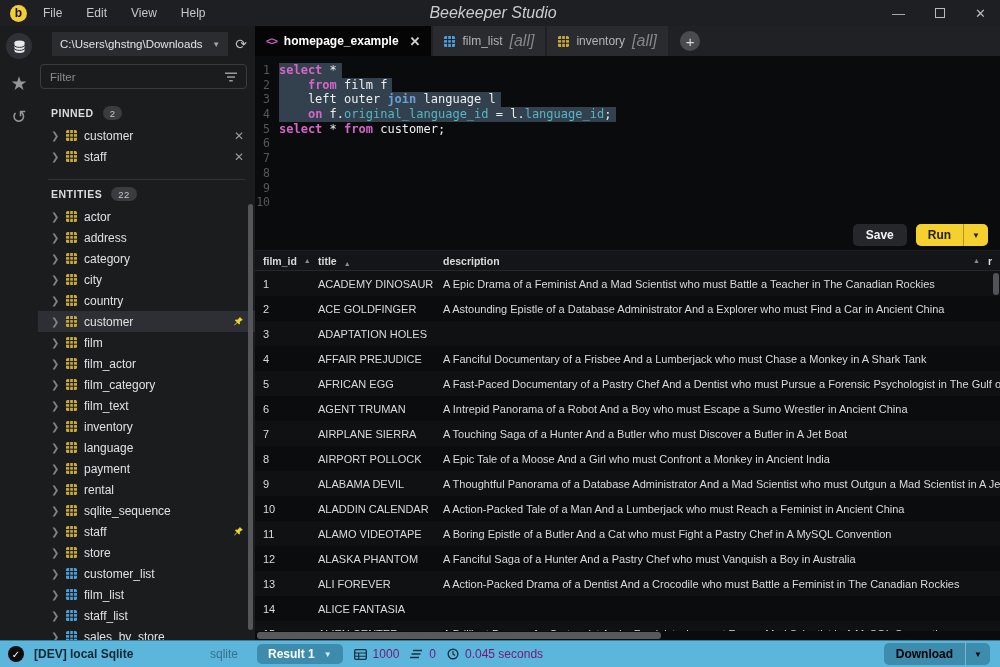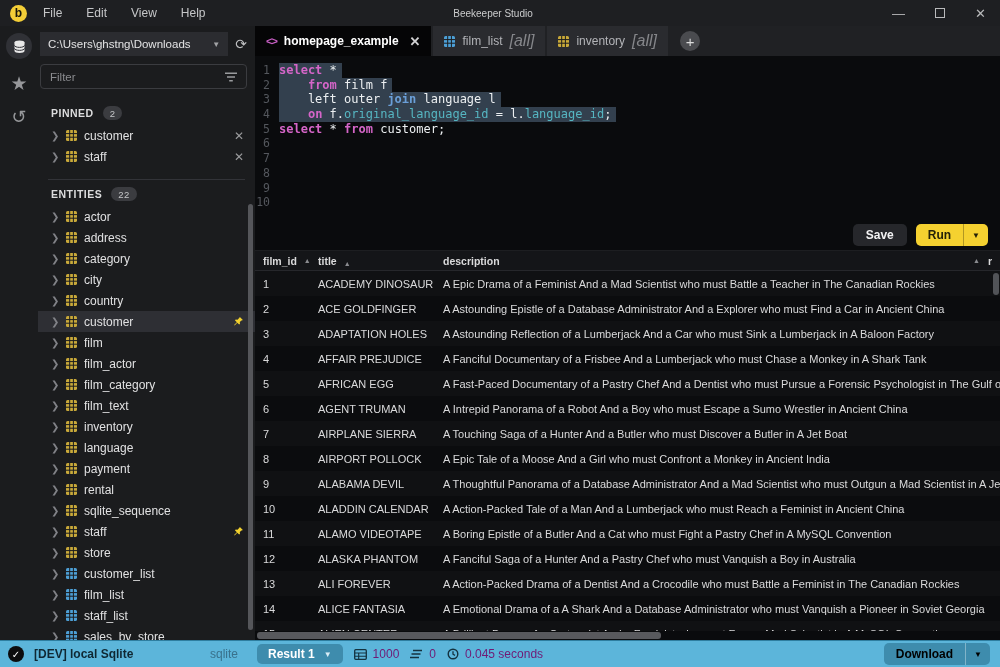--- a/index.html
+++ b/index.html
@@ -4,37 +4,37 @@
 <style>
   * { margin:0; padding:0; box-sizing:border-box; }
   html,body { width:1000px; height:667px; overflow:hidden; }
   body { font-family:"Liberation Sans", sans-serif; background:#0b0c0e; position:relative; }
 
   
   .titlebar { height:26px; background:#1e1f22; display:flex; align-items:center; padding:0 10px; position:relative; }
   .logo { width:17px; height:17px; border-radius:50%; background:#f3cd37; color:#17150a; font-weight:bold; font-size:12px; display:flex; align-items:center; justify-content:center; margin-right:16px; flex-shrink:0; }
   .menus { display:flex; }
   .menu-item { color:#c6c7c9; font-size:12px; margin-right:24px; }
-  .app-title { position:absolute; left:0; right:14px; text-align:center; color:#cbcccd; font-size:10px; pointer-events:none; }
+  .app-title { position:absolute; left:0; right:14px; text-align:center; color:#cbcccd; font-size:16px; pointer-events:none;font-style:italic; }
   .win-controls { margin-left:auto; display:flex; align-items:center; gap:30px; color:#b9babc; z-index:1; padding-right:4px; }
   .win-min { font-size:13px; }
   .win-max { width:10px; height:10px; border:1.3px solid #b9babc; display:inline-block; }
   .win-close { font-size:13px; }
 
   
   .app { display:flex; height:614px; background:#1b1c1e; }
 
   .rail { width:38px; display:flex; flex-direction:column; align-items:center; padding-top:7px; gap:15px; flex-shrink:0; }
   .rail-db { width:26px; height:26px; border-radius:50%; background:#303136; display:flex; align-items:center; justify-content:center; }
   .rail-ic { color:#96979a; font-size:18px; line-height:1; }
   .rail-star { font-size:19px; }
 
   .sidebar { width:217px; display:flex; flex-direction:column; position:relative; padding-top:6px; flex-shrink:0; }
   .conn-row { display:flex; align-items:center; margin:0 8px 8px 2px; gap:7px; }
-  .conn-box { flex:1; background:#2b2c30; border-radius:0; height:24px; display:flex; align-items:center; padding:0 8px; color:#e3e3e4; font-size:11.5px; min-width:0; }
+  .conn-box { flex:1; background:#2b2c30; border-radius:0; height:24px; display:flex; align-items:center; padding:0 8px; color:#e3e3e4; font-size:11.5px; min-width:0;margin-left:12px; }
   .conn-text { flex:1; white-space:nowrap; overflow:hidden; }
   .caret { color:#a2a3a6; font-size:8px; }
   .refresh { color:#bebfc1; font-size:14px; }
   .filter-row { margin:0 8px 10px 2px; border:1px solid #3b3c40; border-radius:4px; height:25px; display:flex; align-items:center; padding:4px 9px; gap:11px; }
   .filter-input { flex:1; background:transparent; border:none; outline:none; color:#ddd; font-size:11.5px; font-family:"Liberation Sans",sans-serif; min-width:0; }
   .filter-input::placeholder { color:#8b8c90; }
 
   .section-h { display:flex; align-items:center; gap:9px; padding:7px 10px 5px 13px; color:#dcdcdd; font-size:10.5px; font-weight:bold; letter-spacing:.5px; }
   .badge { background:#3b3c40; color:#c6c7c9; font-size:9.5px; font-weight:normal; padding:1.5px 7px; border-radius:9px; }
   .divider { height:1px; background:#323338; margin:12px 10px 0; }
@@ -518,21 +518,20 @@
             <div class="gc-desc cell">A Epic Drama of a Feminist And a Mad Scientist who must Battle a Teacher in The Canadian Rockies</div>
           </div>
           <div class="row">
             <div class="gc-id cell">2</div>
             <div class="gc-title cell">ACE GOLDFINGER</div>
             <div class="gc-desc cell">A Astounding Epistle of a Database Administrator And a Explorer who must Find a Car in Ancient China</div>
           </div>
           <div class="row">
             <div class="gc-id cell">3</div>
             <div class="gc-title cell">ADAPTATION HOLES</div>
-            <div class="gc-desc cell">A Astounding Reflection of a Lumberjack And a Car who must Sink a Lumberjack in A Baloon Factory</div>
           </div>
           <div class="row">
             <div class="gc-id cell">4</div>
             <div class="gc-title cell">AFFAIR PREJUDICE</div>
             <div class="gc-desc cell">A Fanciful Documentary of a Frisbee And a Lumberjack who must Chase a Monkey in A Shark Tank</div>
           </div>
           <div class="row">
             <div class="gc-id cell">5</div>
             <div class="gc-title cell">AFRICAN EGG</div>
             <div class="gc-desc cell">A Fast-Paced Documentary of a Pastry Chef And a Dentist who must Pursue a Forensic Psychologist in The Gulf of Mexico</div>
@@ -573,21 +572,20 @@
             <div class="gc-desc cell">A Fanciful Saga of a Hunter And a Pastry Chef who must Vanquish a Boy in Australia</div>
           </div>
           <div class="row">
             <div class="gc-id cell">13</div>
             <div class="gc-title cell">ALI FOREVER</div>
             <div class="gc-desc cell">A Action-Packed Drama of a Dentist And a Crocodile who must Battle a Feminist in The Canadian Rockies</div>
           </div>
           <div class="row">
             <div class="gc-id cell">14</div>
             <div class="gc-title cell">ALICE FANTASIA</div>
-            <div class="gc-desc cell">A Emotional Drama of a A Shark And a Database Administrator who must Vanquish a Pioneer in Soviet Georgia</div>
           </div>
           <div class="row">
             <div class="gc-id cell">15</div>
             <div class="gc-title cell">ALIEN CENTER</div>
             <div class="gc-desc cell">A Brilliant Drama of a Cartoonist And a Feminist who must Face a Mad Scientist in A MySQL Convention</div>
           </div>
         </div>
       <div class="vscroll"></div>
       <div class="hscroll-track"></div>
       <div class="hscroll"></div>

